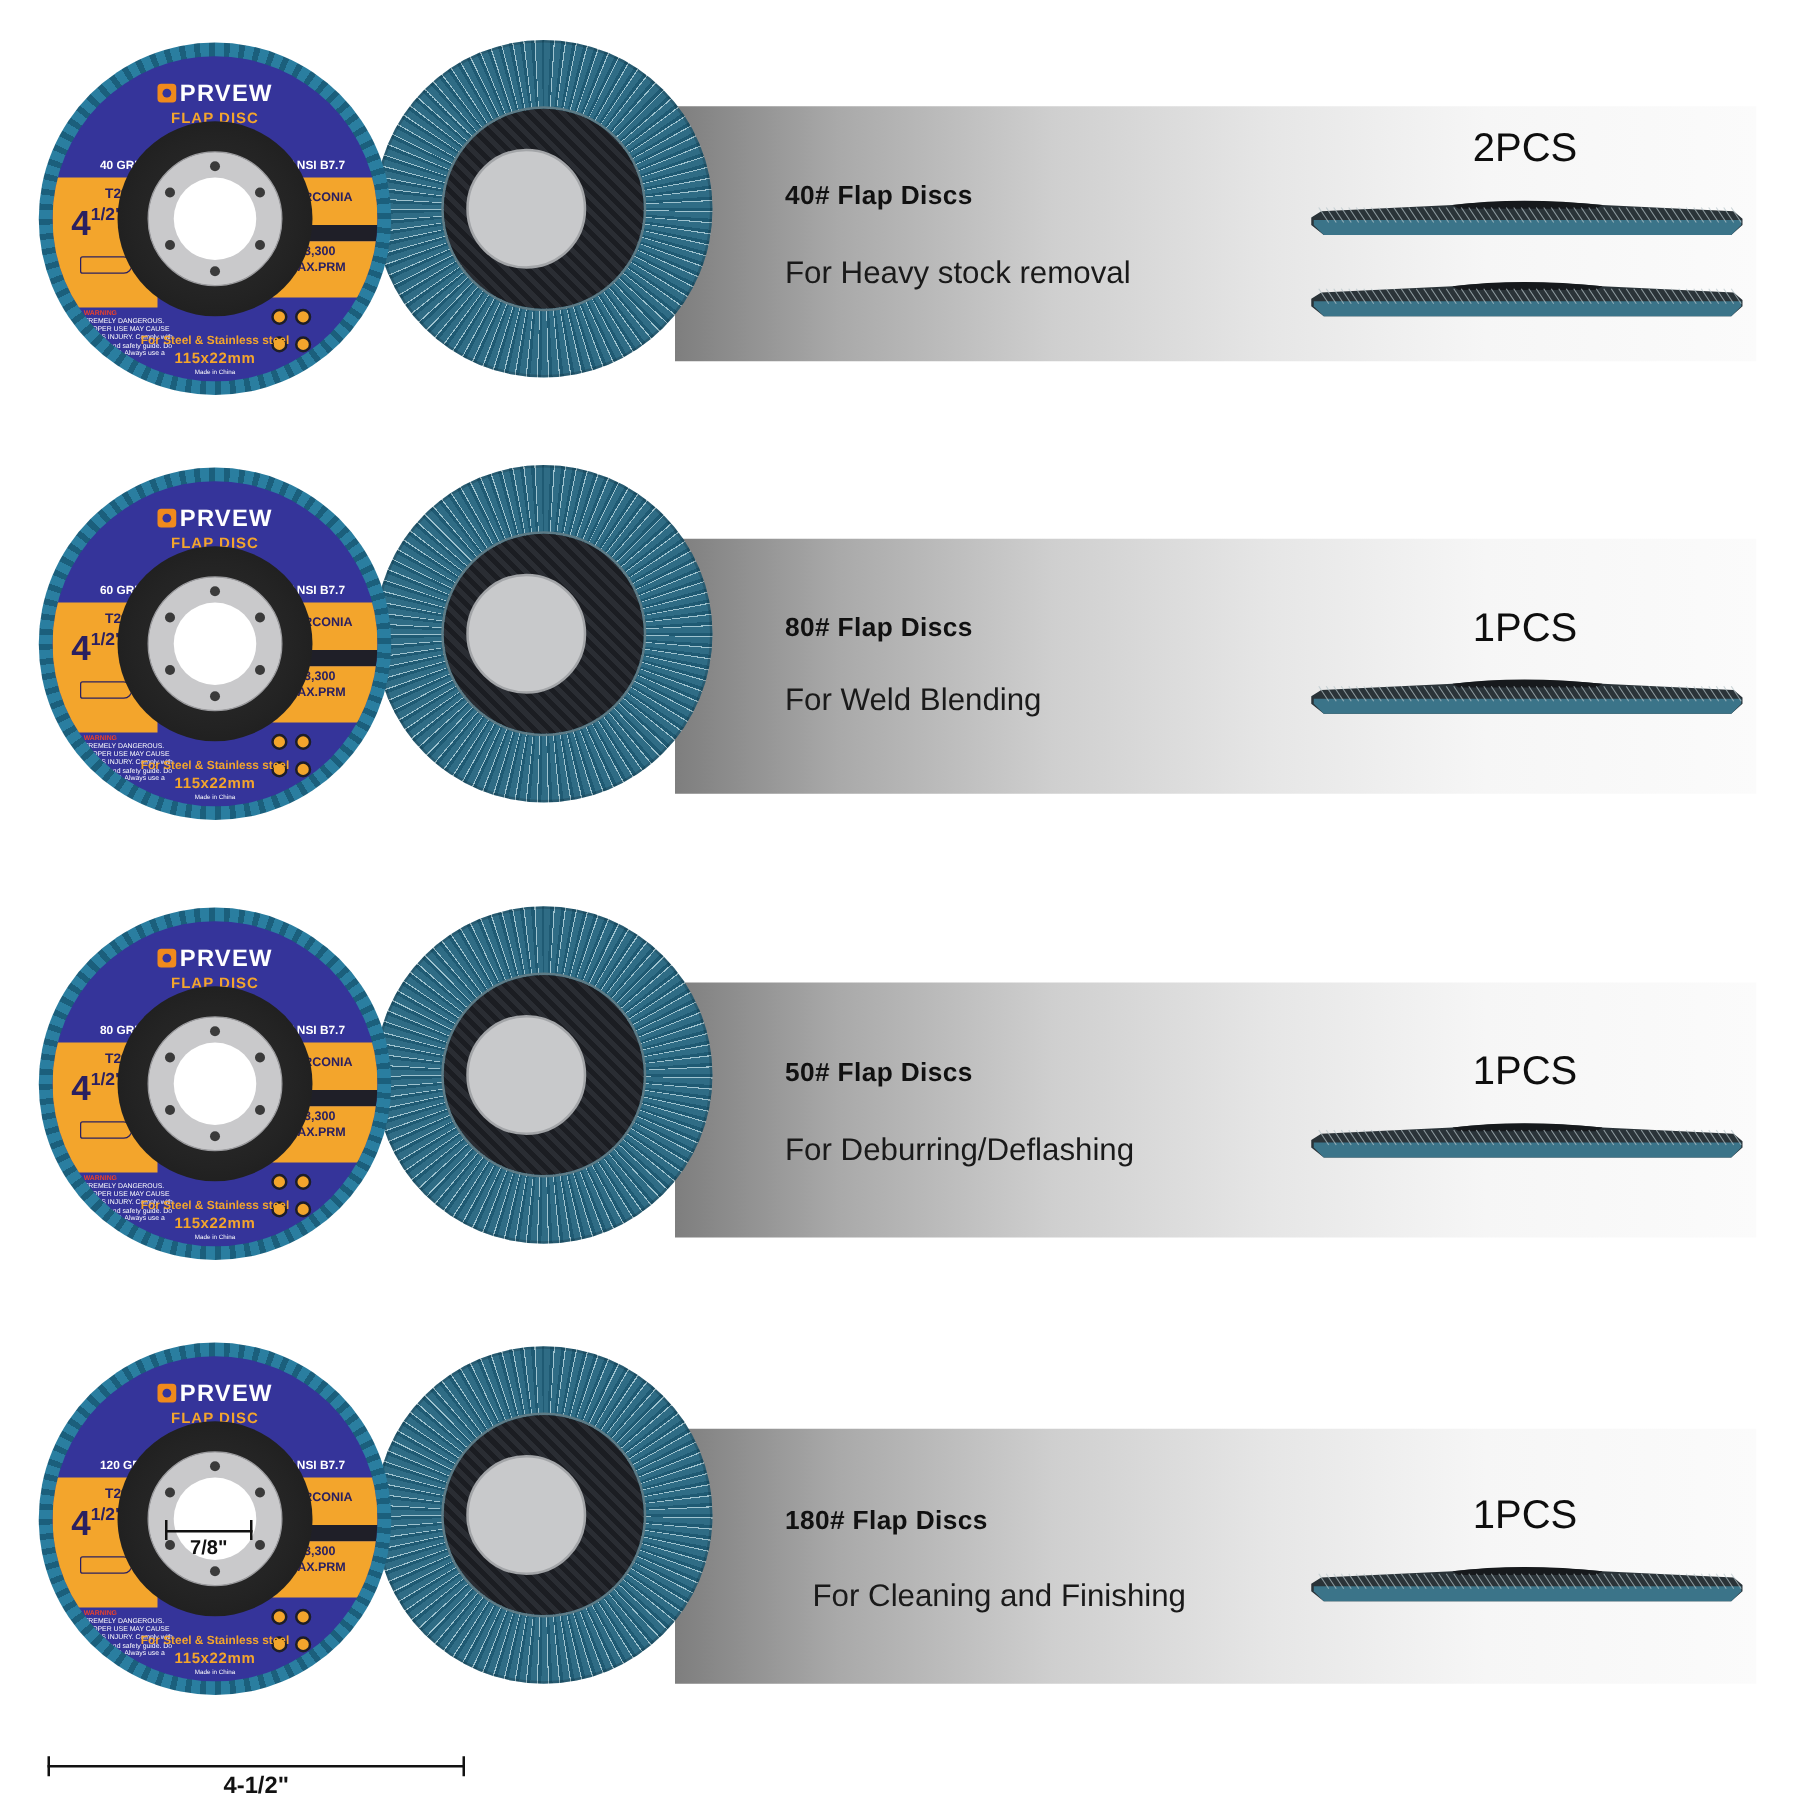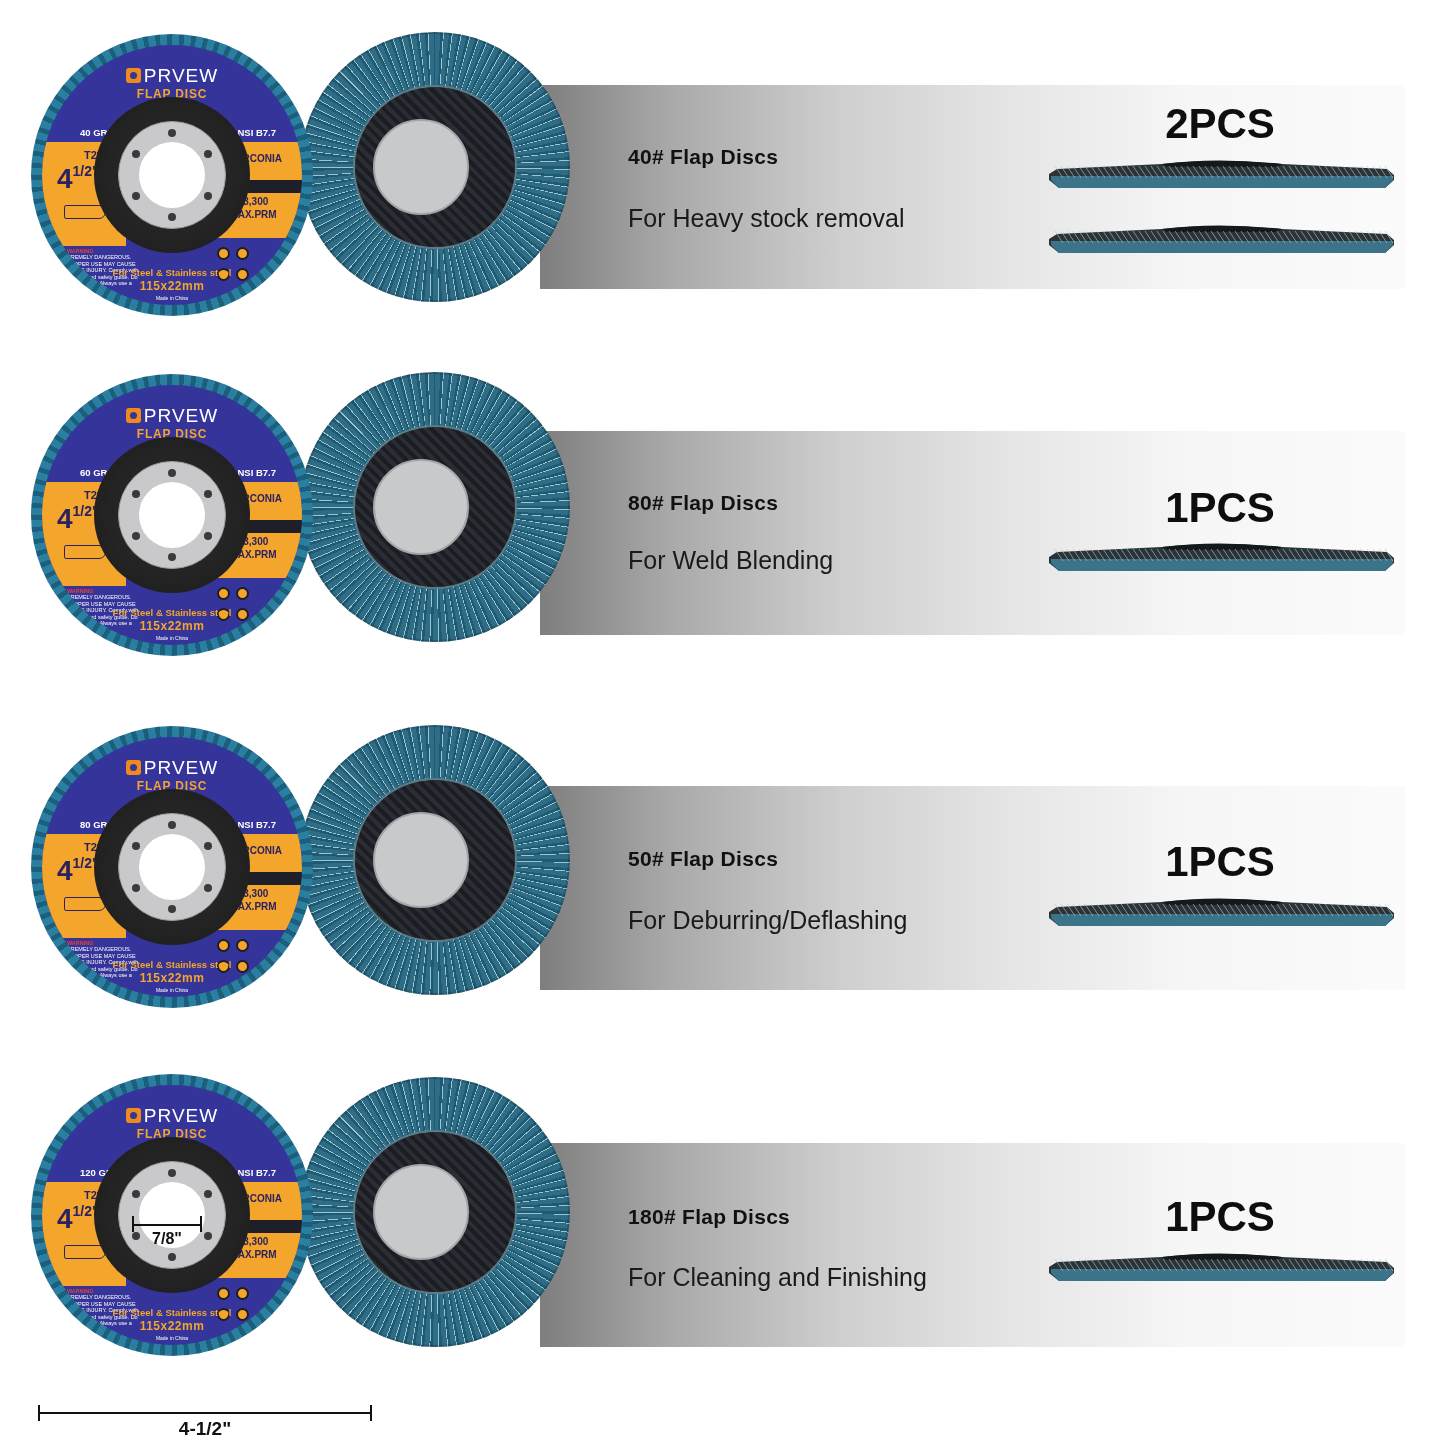--- a/index.html
+++ b/index.html
@@ -11,21 +11,21 @@
     position: absolute; left: 540px; width: 865px; height: 204px;
     background: linear-gradient(to right, #7e7e7e 0%, #a9a9a9 15%, #cfcfcf 35%, #e6e6e6 55%, #f6f6f6 75%, #fbfbfb 100%);
   }
   .title {
     position: absolute; left: 628px; font-weight: bold; font-size: 21px; color: #111;
     letter-spacing: 0.3px;
   }
   .subtitle { position: absolute; left: 628px; font-size: 25px; color: #1a1a1a; }
   .qty {
     position: absolute; left: 1160px; width: 120px; text-align: center;
-    font-weight: bold; font-size: 42px; color: #0e0e0e;
+    font-weight: normal; font-size: 32px; color: #0e0e0e;
   }
   .side-disc {
     position: absolute; left: 1047px; width: 348px; height: 34px;
   }
 
   
   .back-disc {
     position: absolute; width: 270px; height: 270px; border-radius: 50%;
     background:
       repeating-conic-gradient(from 0deg, #2f6c85 0deg 2.2deg, #1f5a73 2.2deg 3.4deg, #9fc3cf 3.4deg 3.8deg);
@@ -73,21 +73,21 @@
     border-radius: 50%; background: #c9c9cb; border: 1px solid #9c9c9f;
   }
   .center-hole {
     position: absolute; left: 50%; top: 50%; width: 66px; height: 66px; margin: -33px 0 0 -33px;
     border-radius: 50%; background: #ffffff;
   }
   .bolt { position: absolute; width: 8px; height: 8px; border-radius: 50%; background: #3a3a3a; }
 
   .brand {
     position: absolute; left: 0; width: 100%; top: 20px; text-align: center;
-    font-weight: normal; font-size: 19px; color: #ffffff; letter-spacing: 1px;
+    font-weight: bold; font-size: 19px; color: #ffffff; letter-spacing: 1px;
   }
   .brand .logo-mark {
     display: inline-block; width: 15px; height: 15px; background: #f08a1c; border-radius: 3px;
     vertical-align: -1px; margin-right: 3px; position: relative;
   }
   .brand .logo-mark::after {
     content: ""; position: absolute; left: 4px; top: 4px; width: 7px; height: 7px; border-radius: 50%;
     background: #35349a;
   }
   .sub-brand {
@@ -565,21 +565,21 @@
       <div class="bolt" style="left: 162.373px; top: 147px;"></div>
           <div class="bolt" style="left: 126px; top: 168px;"></div>
           <div class="bolt" style="left: 89.6269px; top: 147px;"></div>
           <div class="bolt" style="left: 89.6269px; top: 105px;"></div>
           <div class="bolt" style="left: 126px; top: 84px;"></div>
           <div class="bolt" style="left: 162.373px; top: 105px;"></div>
         </div>
     </div>
 
     <div class="title" style="top: 1205px;">180# Flap Discs</div>
-    <div class="subtitle" style="top: 1263px;">For Cleaning and Finishing</div>
+    <div class="subtitle" style="top: 1263px; margin-left: 22px;">For Cleaning and Finishing</div>
     <div class="qty" style="top: 1193px;">1PCS</div>
   <div class="side-disc" style="top: 1251px;"><svg width="348" height="34" viewBox="0 0 348 34" xmlns="http://www.w3.org/2000/svg">
     <path d="M115 6 Q170 0 235 6 L340 11 L347 17 L347 22 L338 30 L12 30 L2 22 L2 16 L10 11 Z" fill="#2a3338"></path>
     <path d="M4 18 L346 18 L346 22 L338 30 L12 30 L4 22 Z" fill="#3b7489"></path>
     <path d="M115 6 Q170 -1 235 6 L230 9 L120 9 Z" fill="#16191c"></path>
     <line x1="8" y1="8" x2="16" y2="20" stroke="#b7c5c9" stroke-width="0.9" opacity="0.7"></line>
           <line x1="14" y1="8" x2="22" y2="20" stroke="#b7c5c9" stroke-width="0.9" opacity="0.7"></line>
           <line x1="20" y1="8" x2="28" y2="20" stroke="#b7c5c9" stroke-width="0.9" opacity="0.7"></line>
           <line x1="26" y1="8" x2="34" y2="20" stroke="#b7c5c9" stroke-width="0.9" opacity="0.7"></line>
           <line x1="32" y1="8" x2="40" y2="20" stroke="#b7c5c9" stroke-width="0.9" opacity="0.7"></line>

